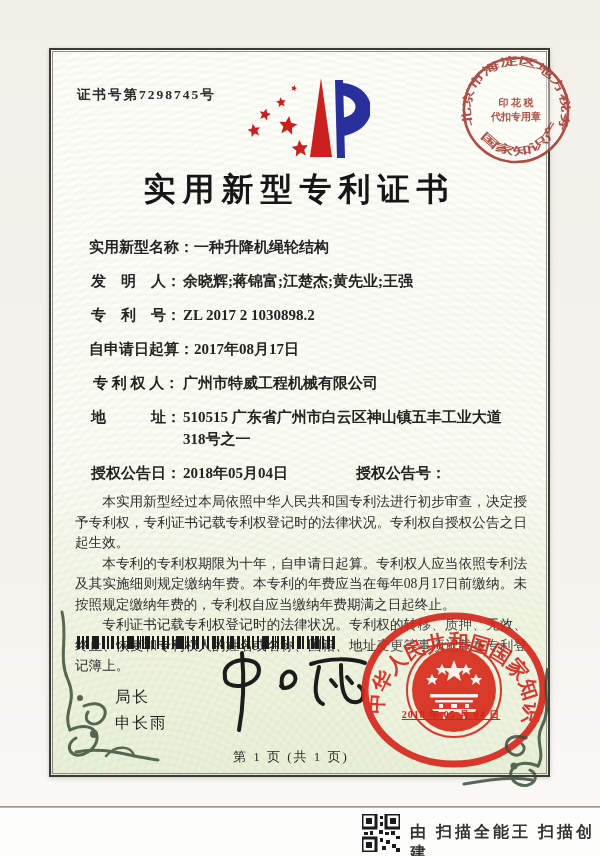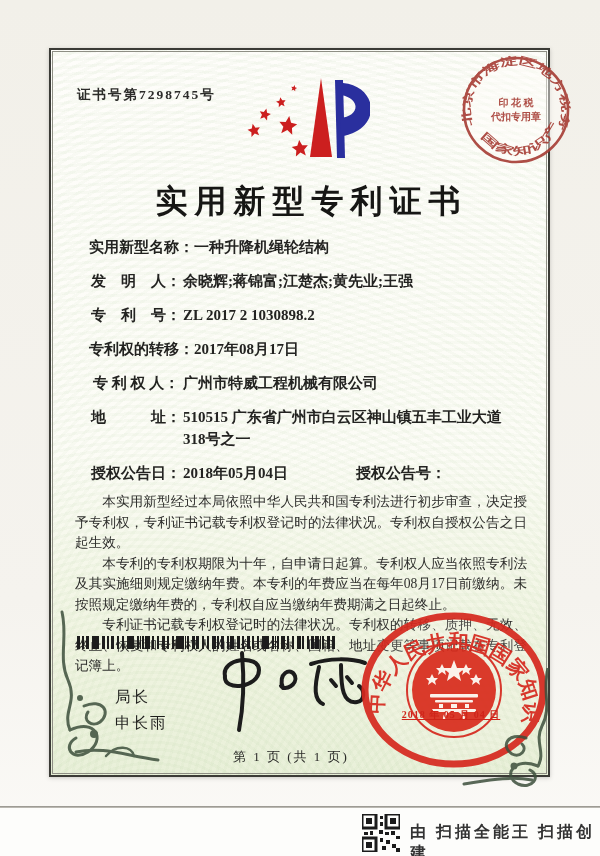--- a/index.html
+++ b/index.html
@@ -12,21 +12,21 @@
       repeating-radial-gradient(circle at 20% 115%, rgba(150,190,130,.06) 0 3px, rgba(255,255,255,0) 3px 7px),
       repeating-radial-gradient(circle at 85% 110%, rgba(150,190,130,.05) 0 3px, rgba(255,255,255,0) 3px 7px),
       linear-gradient(180deg,#fefdfa 0%,#fcfcf6 55%,#f0f4e1 82%,#e9f0d9 100%);
     border:2px solid #3b3b36;box-shadow:0 1px 4px rgba(60,60,50,.25);}
   .page::before{content:"";position:absolute;inset:1px;border:1px solid #8e8e84;pointer-events:none;}
 
   .cert-no{position:absolute;left:26px;top:36px;font-size:13.5px;font-weight:700;letter-spacing:2px;color:#2b2b29;}
 
   .logo{position:absolute;left:183px;top:22px;width:136px;height:92px;}
 
-  .title{position:absolute;left:0;top:118px;width:100%;margin:12px;text-align:center;
+  .title{position:absolute;left:0;top:118px;width:100%;margin:0;text-align:center;
     font-size:32px;font-weight:700;letter-spacing:7px;color:#161614;}
 
   .fields{position:absolute;left:38px;top:186px;right:26px;color:#232321;}
   .f-row{display:flex;font-size:15px;font-weight:600;line-height:22px;margin-bottom:12px;}
   .lab{flex:0 0 94px;white-space:pre;text-align:center;}
   .val{flex:1;}
   .grant-row{display:flex;font-size:15px;font-weight:600;line-height:22px;margin-top:4px;}
   .grant-left{flex:0 0 265px;display:flex;}
   .grant-right{flex:1;display:flex;}
 
@@ -101,21 +101,21 @@
       </div>
       <div class="f-row">
         <span class="lab">发　明　人：</span>
         <span class="val">余晓辉;蒋锦富;江楚杰;黄先业;王强</span>
       </div>
       <div class="f-row">
         <span class="lab">专　利　号：</span>
         <span class="val">ZL 2017 2 1030898.2</span>
       </div>
       <div class="f-row">
-        <span class="lab">专利权的转移：</span>
+        <span class="lab">自申请日起算：</span>
         <span class="val">2017年08月17日</span>
       </div>
       <div class="f-row">
         <span class="lab">专 利 权 人：</span>
         <span class="val">广州市特威工程机械有限公司</span>
       </div>
       <div class="f-row">
         <span class="lab">地　　　址：</span>
         <span class="val">510515 广东省广州市白云区神山镇五丰工业大道318号之一</span>
       </div>

